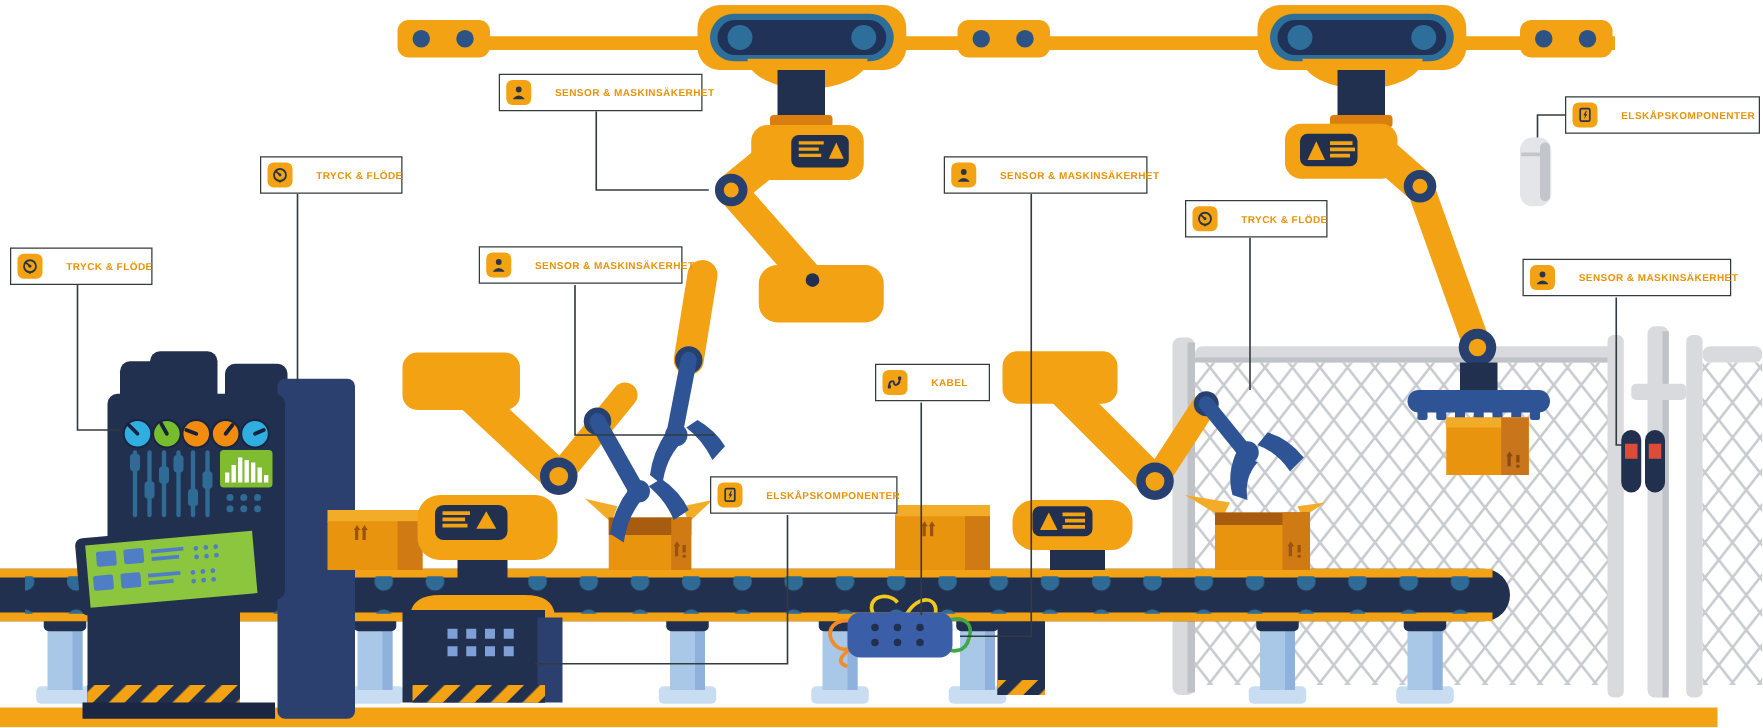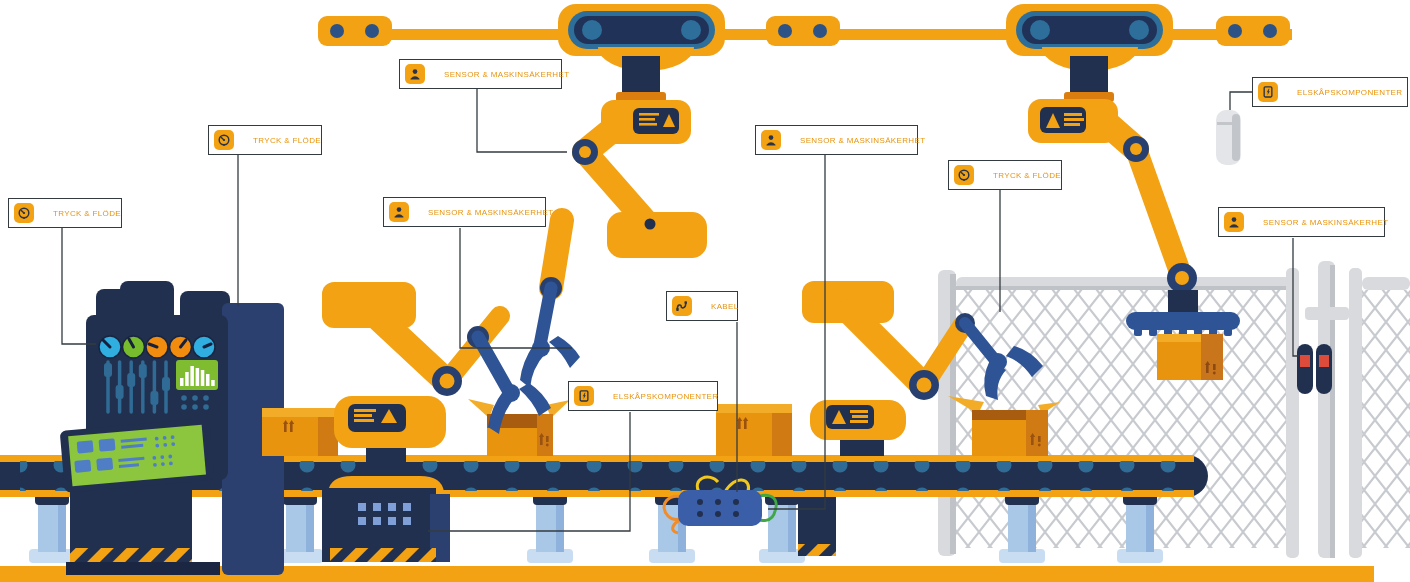--- a/index.html
+++ b/index.html
@@ -3,21 +3,21 @@
 <meta charset="utf-8">
 <style>
   html,body{margin:0;padding:0;background:#fff;}
   #scene{position:relative;width:1410px;height:582px;background:#ffffff;overflow:hidden;
          font-family:"Liberation Sans", sans-serif;}
   #art{position:absolute;left:0;top:0;}
   .chip{position:absolute;box-sizing:border-box;height:30px;display:flex;align-items:center;
         gap:7px;padding:0 6px 0 5px;border:1.6px solid #333B40;background:#ffffff;z-index:10;}
   .chip-icon{width:20px;height:20px;flex:0 0 20px;background:#F2A213;border-radius:5px;
              display:flex;align-items:center;justify-content:center;}
-  .chip-text{font-size:8px;font-weight:400;color:#E9930B;letter-spacing:.35px;white-space:nowrap;padding-left:12px;}
+  .chip-text{font-size:8px;font-weight:700;color:#E9930B;letter-spacing:.35px;white-space:nowrap;padding-left:12px;}
 </style>
 </head>
 <body>
 
 <div id="scene">
 
 <svg id="art" width="1410" height="582" viewBox="0 0 1410 582">
   <defs>
     <pattern id="mesh" width="22" height="28" patternUnits="userSpaceOnUse">
       <path d="M11,0 L22,14 L11,28 L0,14 Z" fill="none" stroke="#C7CACF" stroke-width="2.1"></path>
@@ -528,21 +528,21 @@
     <span class="chip-text">TRYCK &amp; FLÖDE</span>
   </div>
   <div class="chip" style="left:568px;top:381px;width:150px">
     <span class="chip-icon">
         <svg width="16" height="16" viewBox="0 0 20 20">
           <use href="#g-panel"></use>
         </svg>
       </span>
     <span class="chip-text">ELSKÅPSKOMPONENTER</span>
   </div>
-  <div class="chip" style="left:666px;top:291px;width:72px">
+  <div class="chip" style="left:700px;top:291px;width:92px">
     <span class="chip-icon">
         <svg width="16" height="16" viewBox="0 0 20 20">
           <use href="#g-cable"></use>
         </svg>
       </span>
     <span class="chip-text">KABEL</span>
   </div>
   <div class="chip" style="left:1252px;top:77px;width:156px">
     <span class="chip-icon">
         <svg width="16" height="16" viewBox="0 0 20 20">

